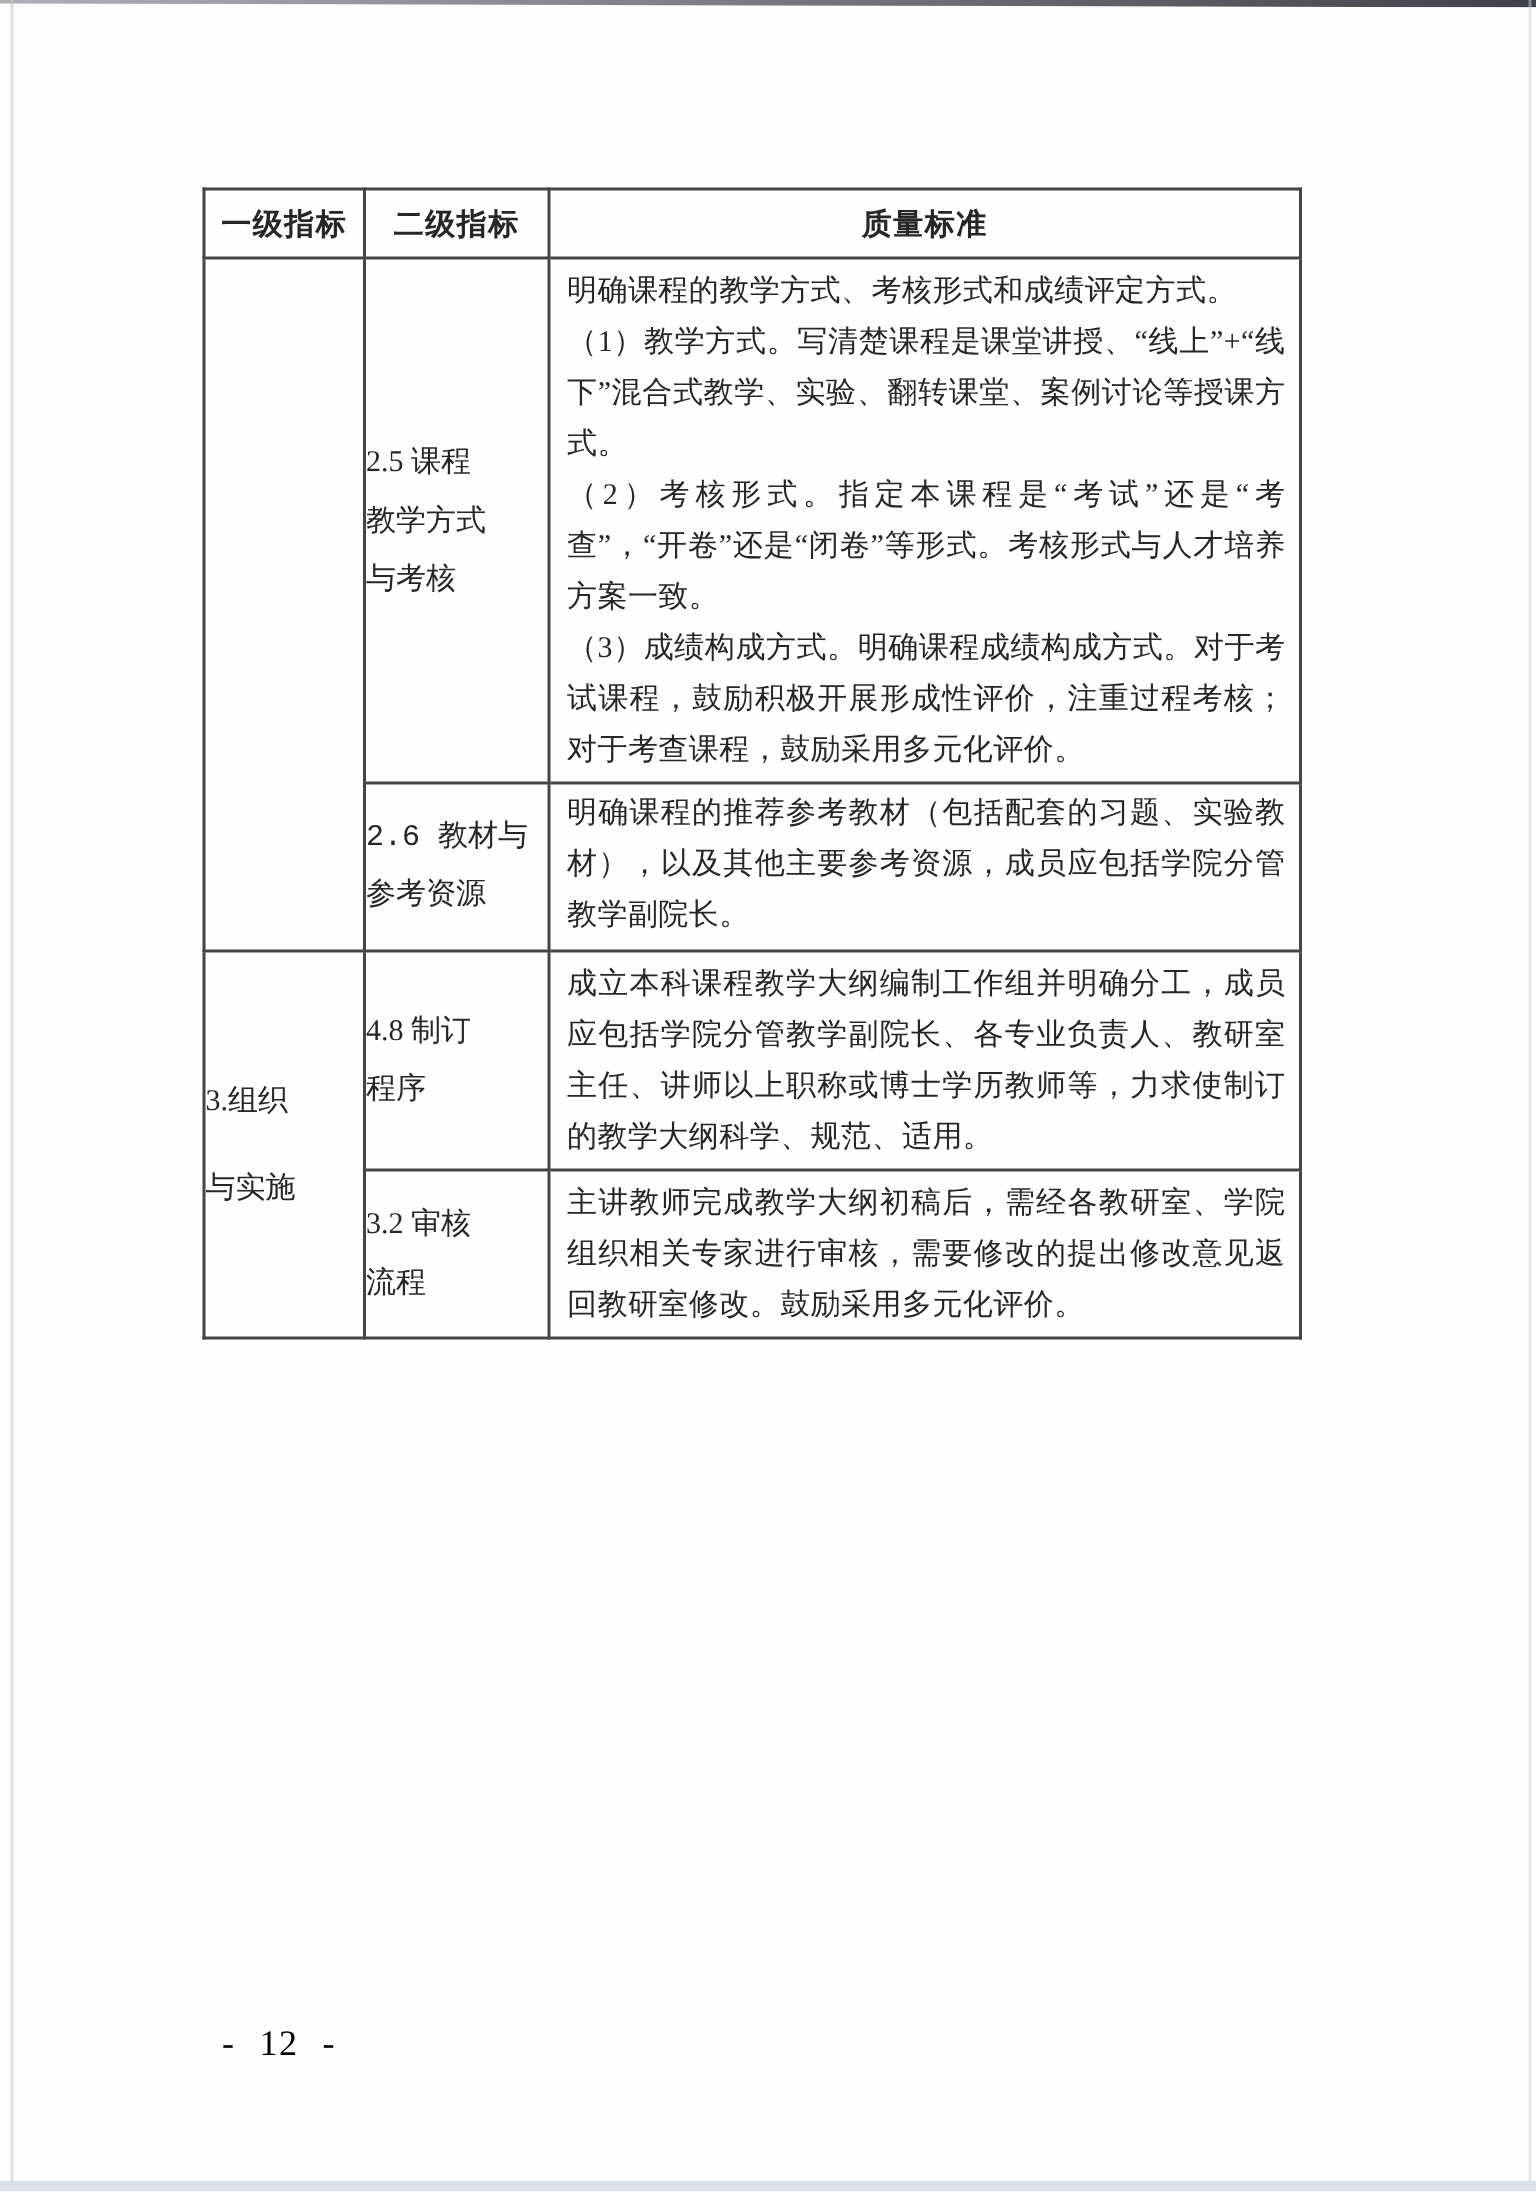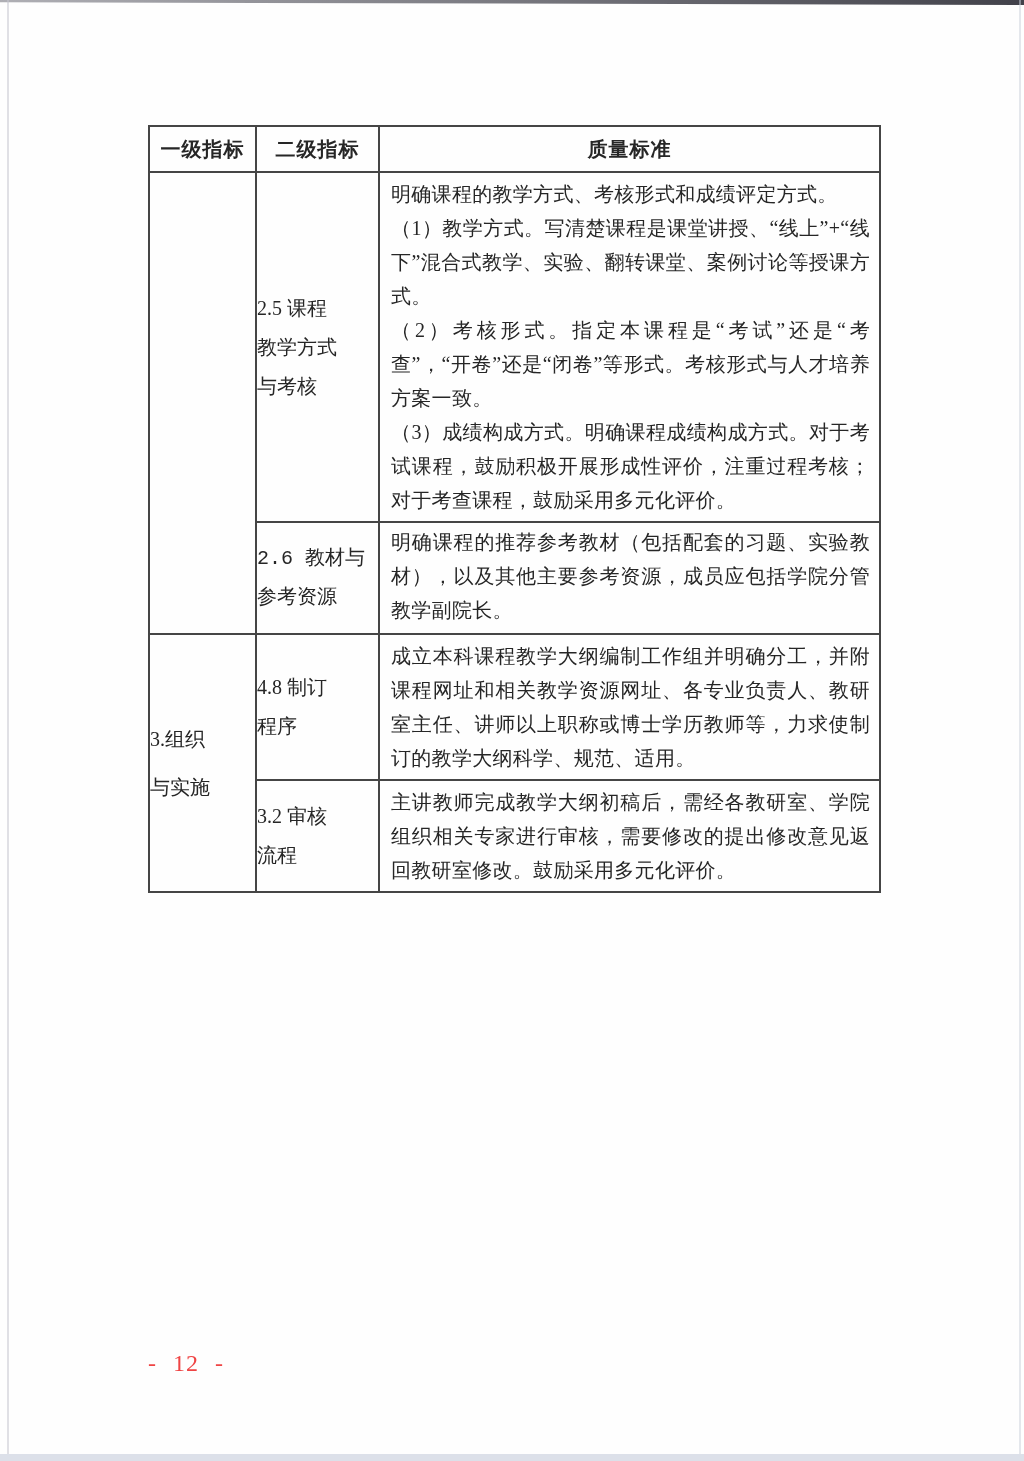--- a/index.html
+++ b/index.html
@@ -30,60 +30,60 @@
     position: absolute; top: 0; right: 3px; width: 2px; height: 100%;
     background: #c9cfda; opacity: 0.5;
   }
   .scan-bottom {
     position: absolute; bottom: 0; left: 0; width: 100%; height: 7px;
     background: #dce0e9;
   }
   
   table.rubric {
     position: absolute;
-    left: 148px; top: 125px;
+    left: 135px; top: 125px;
     width: 731px;
     border-collapse: collapse;
     table-layout: fixed;
   }
   table.rubric th, table.rubric td {
     border: 2px solid #454545;
     vertical-align: middle;
     font-size: 20px;
   }
   table.rubric th {
     height: 46px;
     font-weight: bold;
     text-align: center;
     font-size: 20px;
     letter-spacing: 1px;
   }
   td.l1, td.l2 {
     white-space: pre-line;
   }
-  td.l1 { line-height: 48px; font-size: 20px; }
+  td.l1 { line-height: 58px; font-size: 20px; }
   td.l2 { line-height: 39px; font-size: 20px; }
   td.std {
     padding: 4px 9px 4px 11px;
     text-align: justify;
     white-space: pre-line;
     font-size: 19.5px;
     line-height: 34px;
     letter-spacing: 0.3px;
     margin-top: 46px;
   }
   tr.row-25  { height: 273px; }
   tr.row-26  { height: 87px; font-family: Liberation Mono, monospace; }
   tr.row-31  { height: 146px; }
   tr.row-32  { height: 112px; }
   .pagenum {
     position: absolute;
     left: 148px; top: 1350px;
     font-size: 24px;
-    color: #ef4444;
+    color: #000000;
     word-spacing: 9px;
     letter-spacing: 1px;
   }
 </style>
 </head>
 <body>
 
 <div class="page">
 
   <div class="scan-top"></div>
@@ -119,21 +119,21 @@
         <td class="l2">2.6 教材与
 参考资源</td>
         <td class="std">明确课程的推荐参考教材（包括配套的习题、实验教材），以及其他主要参考资源，成员应包括学院分管教学副院长。</td>
       </tr>
 
       <tr class="row-31">
         <td class="l1" rowspan="2">3.组织
 与实施</td>
         <td class="l2">4.8 制订
 程序</td>
-        <td class="std">成立本科课程教学大纲编制工作组并明确分工，并附课程网址和相关教学资源网址、各专业负责人、教研室主任、讲师以上职称或博士学历教师等，力求使制订的教学大纲科学、规范、适用。</td>
+        <td class="std">成立本科课程教学大纲编制工作组并明确分工，成员应包括学院分管教学副院长、各专业负责人、教研室主任、讲师以上职称或博士学历教师等，力求使制订的教学大纲科学、规范、适用。</td>
       </tr>
 
       <tr class="row-32">
         <td class="l2">3.2 审核
 流程</td>
         <td class="std">主讲教师完成教学大纲初稿后，需经各教研室、学院组织相关专家进行审核，需要修改的提出修改意见返回教研室修改。鼓励采用多元化评价。</td>
       </tr>
     </tbody>
   </table>
 

